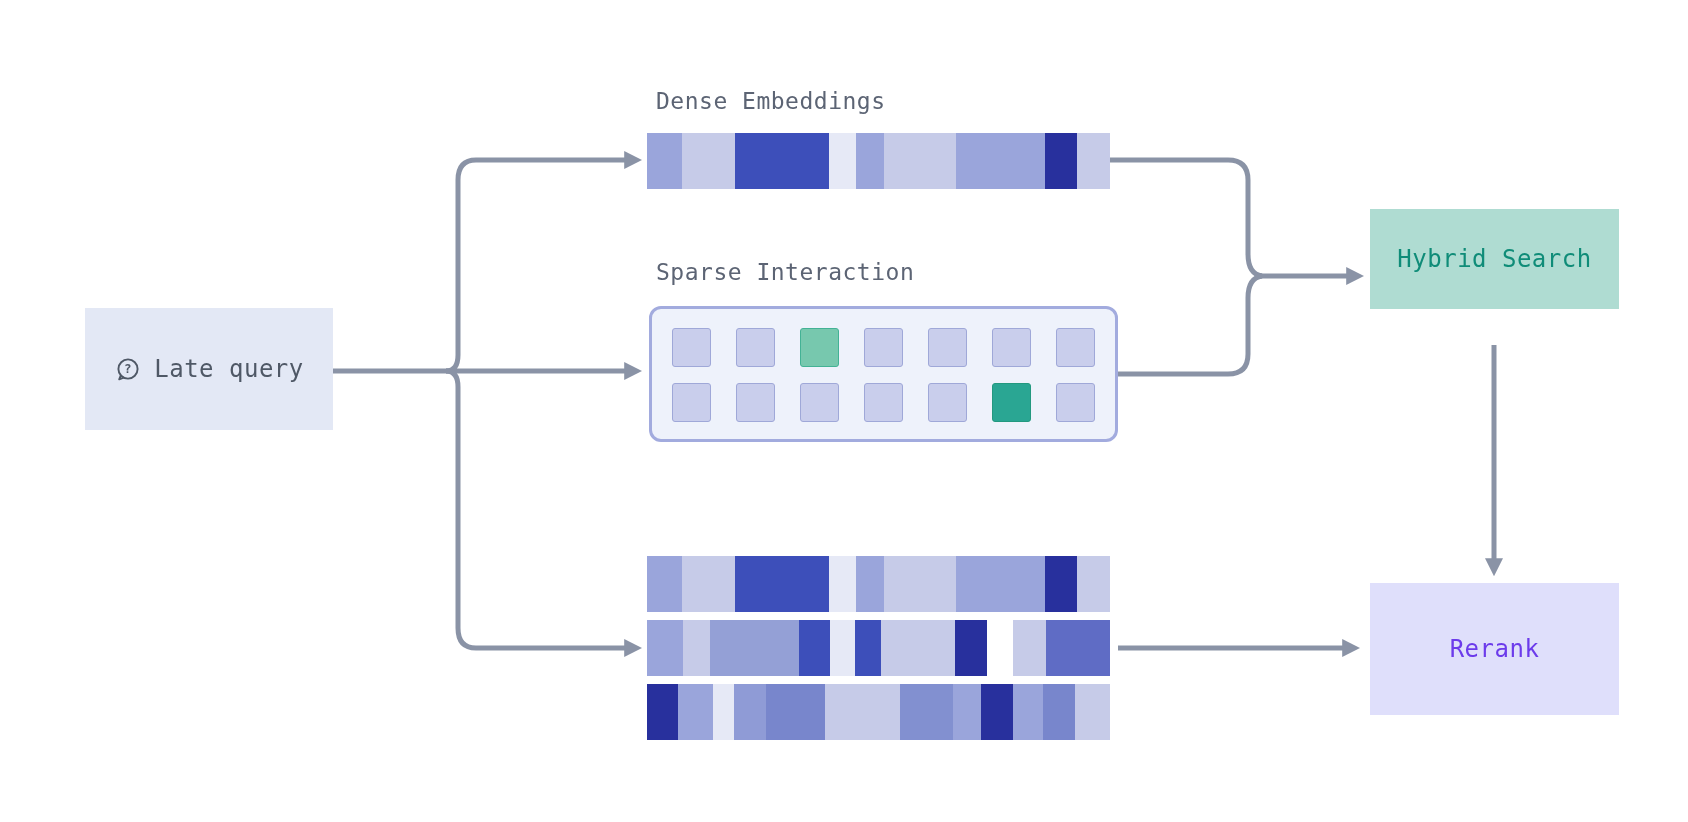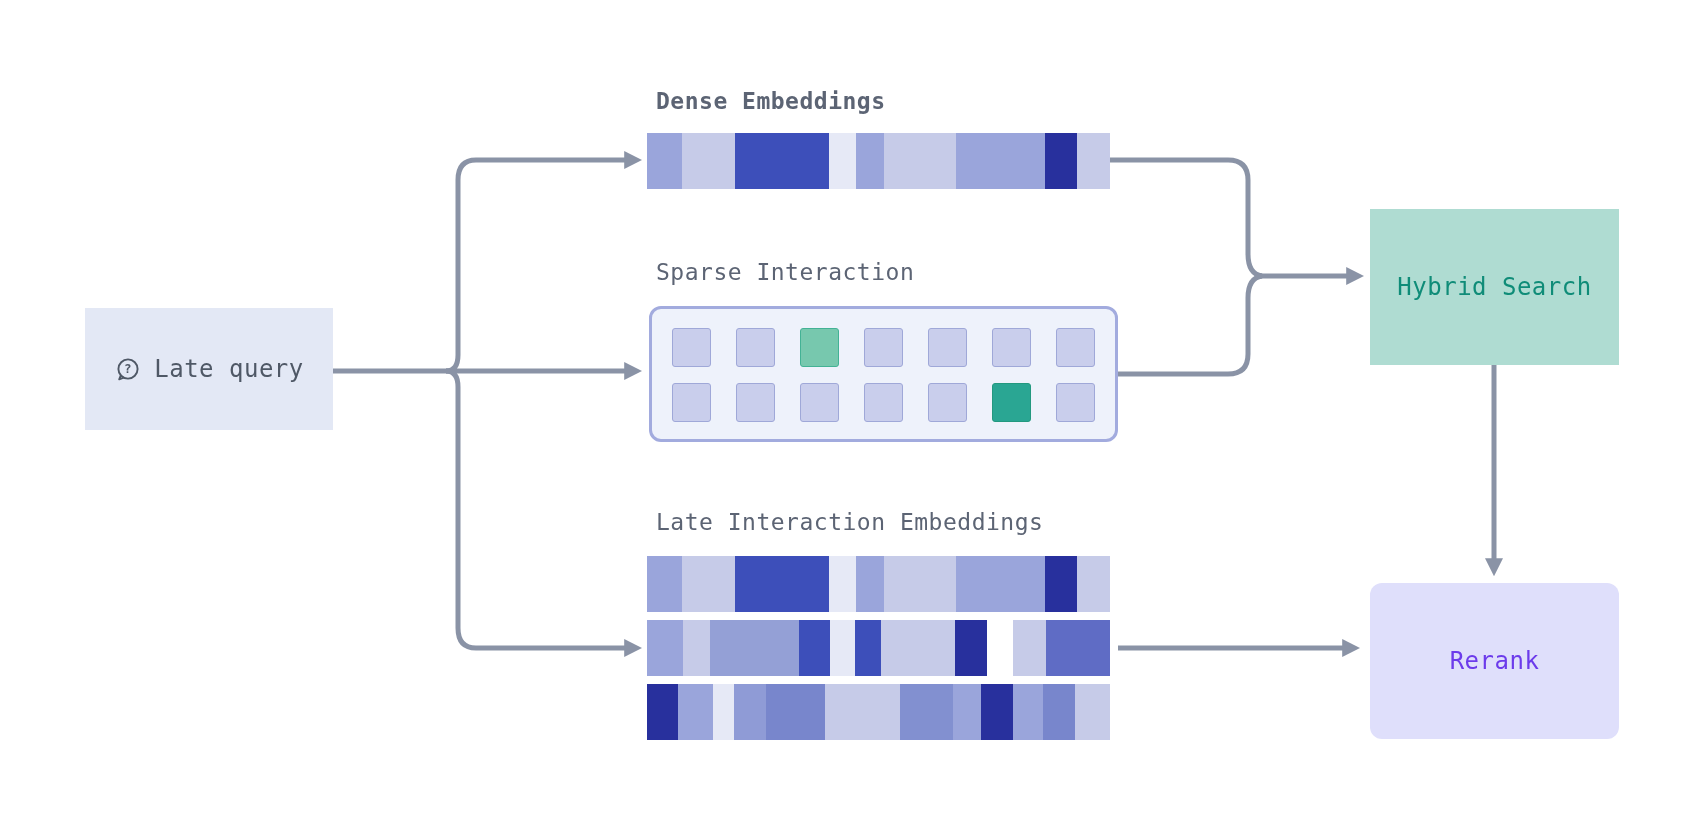--- a/index.html
+++ b/index.html
@@ -6,22 +6,22 @@
   #canvas{
     position:relative;width:1688px;height:822px;background:#ffffff;overflow:hidden;
     font-family:"DejaVu Sans Mono","Liberation Mono",monospace;
   }
   #connectors{position:absolute;left:0;top:0;width:1688px;height:822px;pointer-events:none;}
   .node{
     position:absolute;display:flex;align-items:center;justify-content:center;
     gap:13px;font-size:24px;letter-spacing:0.5px;box-sizing:border-box;
   }
   #user-query{left:85px;top:308px;width:248px;height:122px;}
-  #hybrid{left:1370px;top:209px;width:249px;height:156px;}
-  #rerank{left:1370px;top:583px;width:249px;height:156px;border-radius:12px;}
+  #hybrid{left:1370px;top:209px;width:249px;height:100px;}
+  #rerank{left:1370px;top:583px;width:249px;height:132px;}
   .sec-label{
     position:absolute;font-size:23px;line-height:30px;letter-spacing:0.5px;
     white-space:nowrap;
   }
   #dense-label{left:656px;top:86px;}
   #sparse-label{left:656px;top:257px;}
   #late-label{left:656px;top:507px;}
   .bar{position:absolute;display:flex;height:56px;width:463px;left:647px;}
   .seg{height:100%;}
   #dense-bar{top:133px;}
@@ -67,21 +67,21 @@
 
   <div class="node" id="user-query" style="background: rgb(227, 232, 245); color: rgb(79, 88, 102);">
     <svg class="qicon" width="27" height="27" viewBox="0 0 27 27">
       <circle cx="14" cy="13" r="9.6" fill="none" stroke="currentColor" stroke-width="1.9"></circle>
       <path d="M6.7 19.6 L5.2 23.4 L9.7 21.7" fill="none" stroke="currentColor" stroke-width="1.9" stroke-linejoin="round" stroke-linecap="round"></path>
       <text x="14" y="17.4" text-anchor="middle" font-size="12.5" font-weight="bold" fill="currentColor" font-family="DejaVu Sans Mono, monospace">?</text>
     </svg>
     <span>Late query</span>
   </div>
 
-  <div class="sec-label" id="dense-label" style="color: rgb(92, 100, 116); font-weight: bold;">Dense Embeddings</div>
+  <div class="sec-label" id="dense-label" style="color: rgb(92, 100, 116);">Dense Embeddings</div>
   <div class="bar" id="dense-bar">
       <div class="seg" style="flex: 0 0 35px; background: rgb(154, 165, 219);"></div>
       <div class="seg" style="flex: 0 0 53px; background: rgb(198, 203, 232);"></div>
       <div class="seg" style="flex: 0 0 94px; background: rgb(61, 79, 186);"></div>
       <div class="seg" style="flex: 0 0 27px; background: rgb(230, 233, 246);"></div>
       <div class="seg" style="flex: 0 0 28px; background: rgb(154, 165, 219);"></div>
       <div class="seg" style="flex: 0 0 72px; background: rgb(198, 203, 232);"></div>
       <div class="seg" style="flex: 0 0 89px; background: rgb(154, 165, 219);"></div>
       <div class="seg" style="flex: 0 0 32px; background: rgb(40, 48, 157);"></div>
       <div class="seg" style="flex: 0 0 33px; background: rgb(198, 203, 232);"></div>
@@ -98,21 +98,20 @@
       <div class="cell" style="background: rgb(201, 206, 236); border-color: rgb(159, 168, 216);"></div>
       <div class="cell" style="background: rgb(201, 206, 236); border-color: rgb(159, 168, 216);"></div>
       <div class="cell" style="background: rgb(201, 206, 236); border-color: rgb(159, 168, 216);"></div>
       <div class="cell" style="background: rgb(201, 206, 236); border-color: rgb(159, 168, 216);"></div>
       <div class="cell" style="background: rgb(201, 206, 236); border-color: rgb(159, 168, 216);"></div>
       <div class="cell" style="background: rgb(201, 206, 236); border-color: rgb(159, 168, 216);"></div>
       <div class="cell" style="background: rgb(42, 166, 147); border-color: rgb(35, 153, 127);"></div>
       <div class="cell" style="background: rgb(201, 206, 236); border-color: rgb(159, 168, 216);"></div>
     </div>
 
-  <div class="sec-label" id="late-label" style="color: rgb(92, 100, 116);">Late Interaction Embeddings</div>
   <div class="bar" id="late-row-1">
       <div class="seg" style="flex: 0 0 35px; background: rgb(154, 165, 219);"></div>
       <div class="seg" style="flex: 0 0 53px; background: rgb(198, 203, 232);"></div>
       <div class="seg" style="flex: 0 0 94px; background: rgb(61, 79, 186);"></div>
       <div class="seg" style="flex: 0 0 27px; background: rgb(230, 233, 246);"></div>
       <div class="seg" style="flex: 0 0 28px; background: rgb(154, 165, 219);"></div>
       <div class="seg" style="flex: 0 0 72px; background: rgb(198, 203, 232);"></div>
       <div class="seg" style="flex: 0 0 89px; background: rgb(154, 165, 219);"></div>
       <div class="seg" style="flex: 0 0 32px; background: rgb(40, 48, 157);"></div>
       <div class="seg" style="flex: 0 0 33px; background: rgb(198, 203, 232);"></div>

